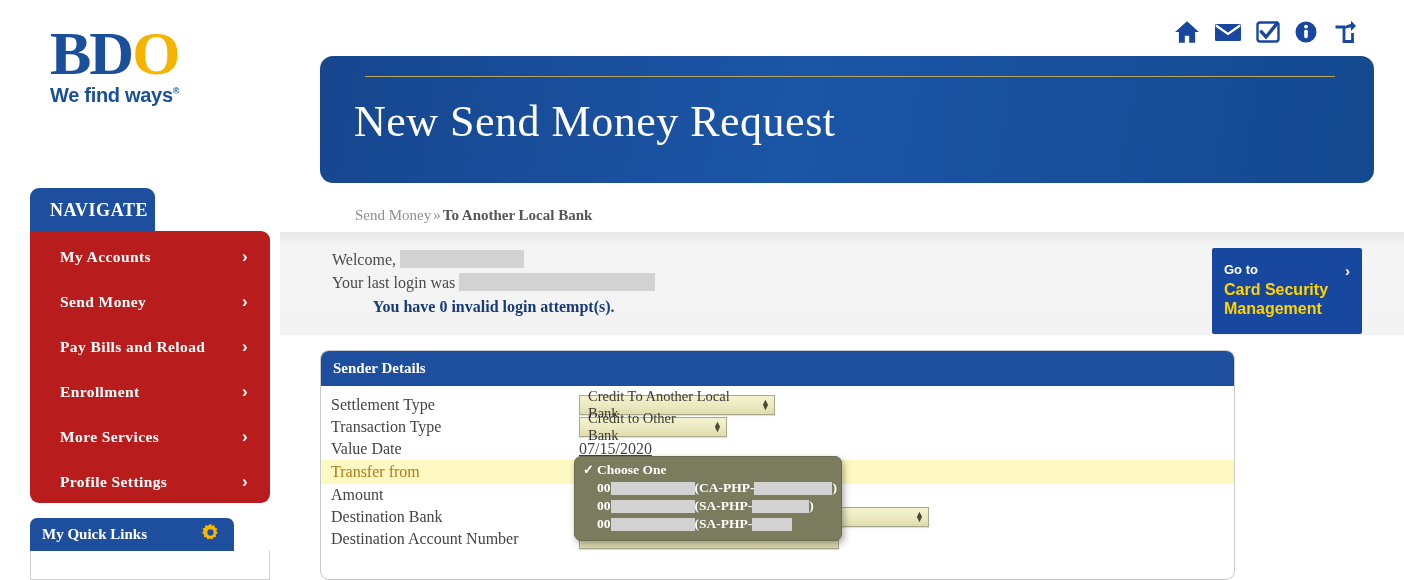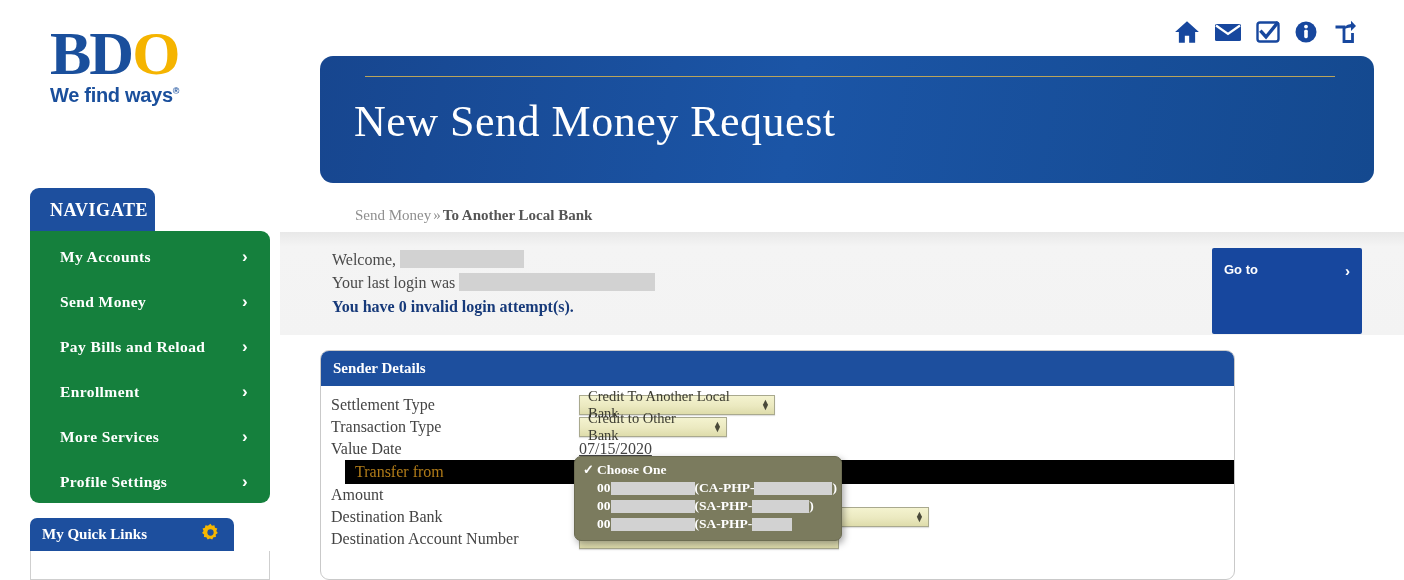--- a/index.html
+++ b/index.html
@@ -51,42 +51,42 @@
   
   .welcome-band {
     position: absolute; left: 280px; top: 232px; width: 1124px; height: 103px;
     background: linear-gradient(180deg, #e8e8e8 0%, #f4f4f4 14%, #f3f3f3 100%);
   }
   .welcome-inner { position: absolute; left: 52px; top: 16px; }
   .welcome-line { font-size: 16px; color: #4a4a4a; line-height: 23px; white-space: nowrap; }
   .redact { display: inline-block; background: #d2d2d2; height: 18px; vertical-align: -3px; }
   .r-name { width: 124px; margin-left: 4px; }
   .r-login { width: 196px; margin-left: 4px; }
-  .invalid-line { font-size: 16px; font-weight: bold; color: #173a7a; margin-top: 4px; }
+  .invalid-line { font-size: 16px; font-weight: bold; color: #173a7a; margin-top: 4px; text-align: center; }
 
   
   .promo {
     position: absolute; left: 1212px; top: 248px; width: 150px; height: 86px;
     background: #17479e; border-radius: 2px; padding: 14px 12px 0 12px;
     font-family: "Liberation Sans", sans-serif;
   }
   .promo-goto { font-size: 13px; color: #ffffff; font-weight: bold; line-height: 15px; }
   .promo-main { font-size: 16px; color: #ffd400; font-weight: bold; line-height: 19px; margin-top: 3px; }
   .promo-arrow { position: absolute; right: 12px; top: 14px; color: #ffffff; font-size: 15px; font-weight: bold; }
 
   
   .nav-tab {
     position: absolute; left: 30px; top: 188px; width: 125px; height: 44px;
     background: #1d4f9e; border-radius: 9px 9px 0 0;
     color: #ffffff; font-size: 18px; letter-spacing: 0.6px;
     display: flex; align-items: center; padding-left: 20px; font-weight: bold;
   }
   .nav-body {
     position: absolute; left: 30px; top: 231px; width: 240px; height: 272px;
-    background: #15803d; border-radius: 0 9px 9px 9px;
+    background: #b91c1c; border-radius: 0 9px 9px 9px;
     padding-top: 3px;
   }
   .nav-item {
     position: relative; height: 45px; display: flex; align-items: center;
     padding: 0 22px 0 30px; color: #ffffff; font-size: 15.5px; font-weight: bold;
     letter-spacing: 0.4px; justify-content: space-between;
   }
   .nav-item .chev { font-family: "Liberation Sans", sans-serif; font-size: 17px; font-weight: bold; }
 
   .quicklinks-head {
@@ -108,21 +108,21 @@
   .panel-head {
     height: 35px; background: #1d4f9e; color: #ffffff;
     font-size: 15px; font-weight: bold; display: flex; align-items: center; padding-left: 12px;
   }
   .form-rows { position: relative; padding-top: 8px; }
   .form-row {
     position: relative; height: 22px; display: flex; align-items: center;
     font-size: 16px; color: #444444;
   }
   .form-row .lbl { width: 258px; padding-left: 10px; flex: none; }
-  .form-row.highlight { background: #000000; height: 24px; margin-left: 24px; }
+  .form-row.highlight { background: #fef9c3; height: 24px; }
   .form-row.highlight .lbl { color: #b07b18; }
 
   
   .sel {
     display: inline-flex; align-items: center; justify-content: space-between;
     height: 20px; padding: 0 4px 0 8px;
     background: linear-gradient(180deg, #f4f3cf 0%, #ebe9c0 55%, #dedcab 100%);
     border: 1px solid #a9a98e; border-radius: 0;
     font-size: 14.5px; color: #3a3a2f; font-family: "Liberation Serif", serif;
     box-shadow: 0 1px 1px rgba(0,0,0,0.12);
@@ -210,20 +210,24 @@
       <div class="welcome-line">
         <span>Your last login was</span><span class="redact r-login"></span>
       </div>
       <div class="invalid-line">You have 0 invalid login attempt(s).</div>
     </div>
   </div>
 
   <div class="promo">
     <div class="promo-arrow">›</div>
     <div class="promo-goto">Go to</div>
+    <div class="promo-main">
+      <span>Card Security</span><br>
+      <span>Management</span>
+    </div>
   </div>
 
   <div class="nav-tab">
     <span>NAVIGATE</span>
   </div>
   <div class="nav-body">
     <div class="nav-item">
       <span>My Accounts</span>
       <span class="chev">›</span>
     </div>

